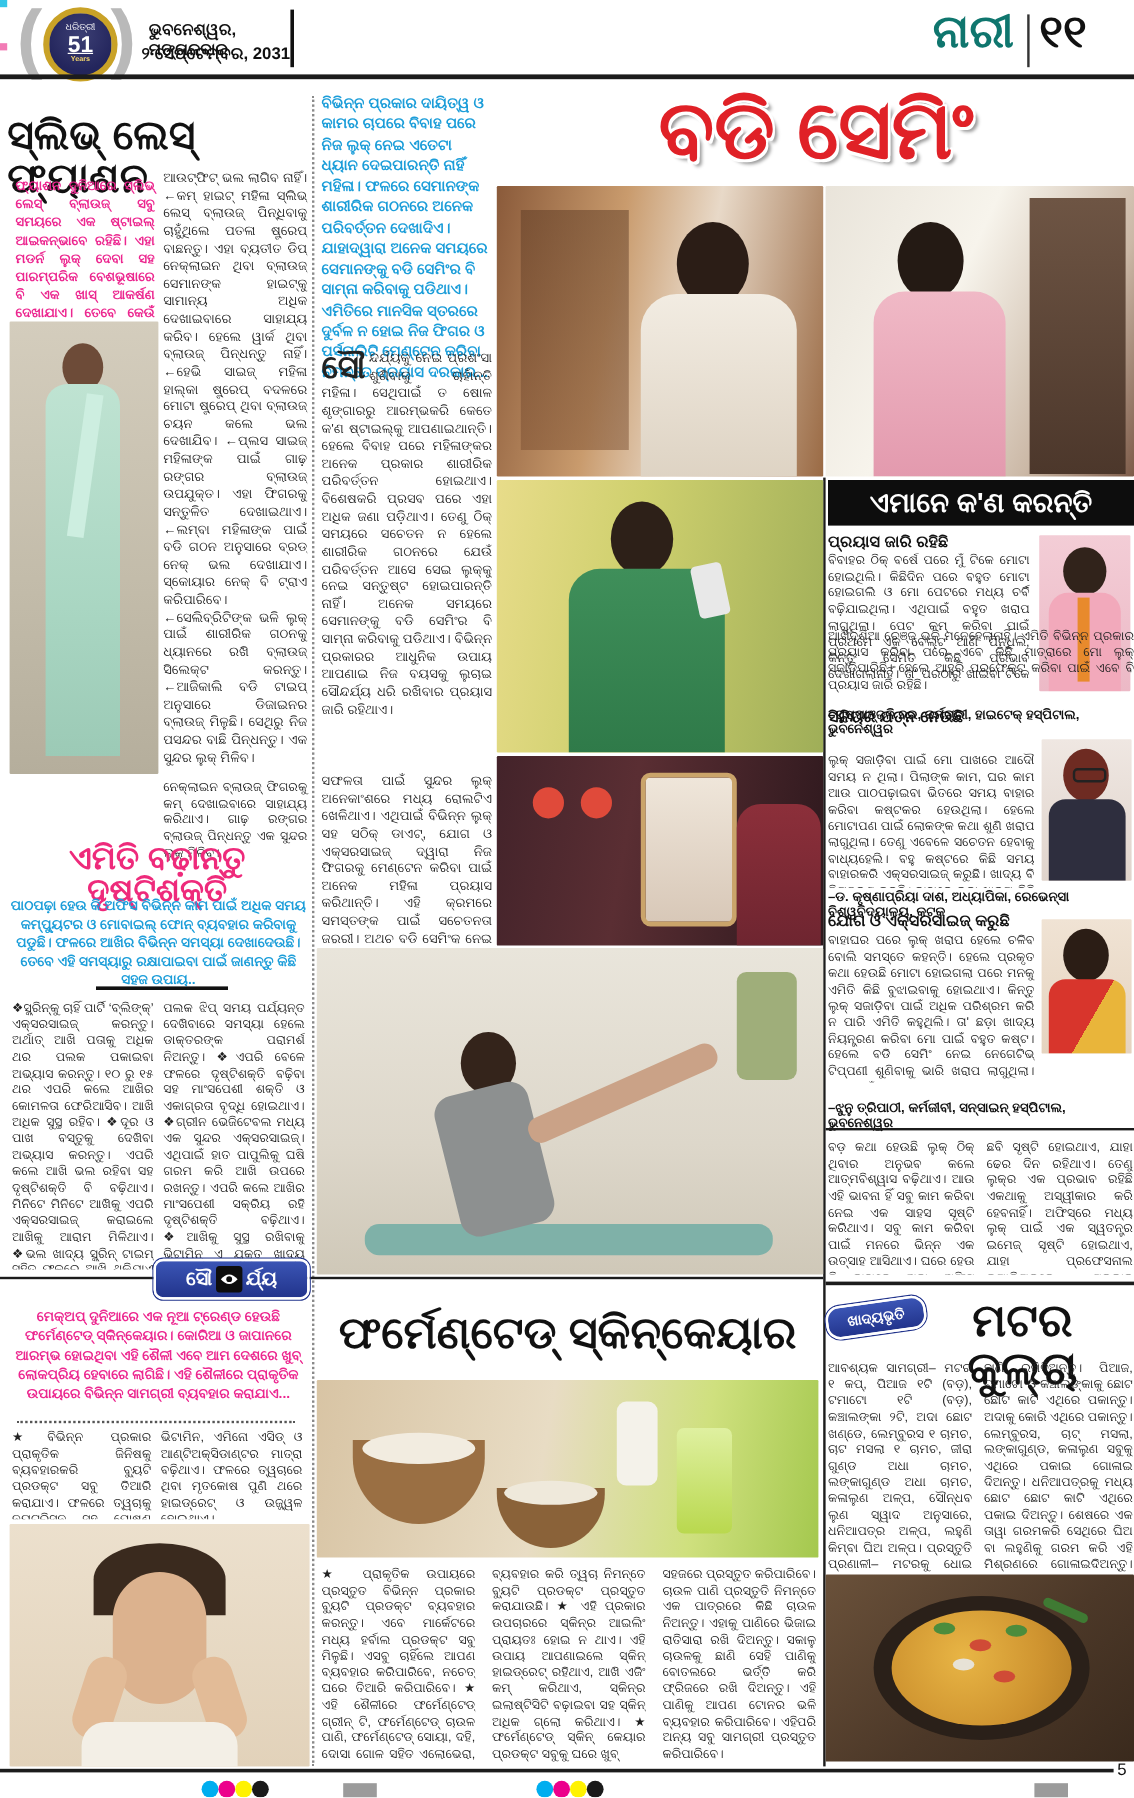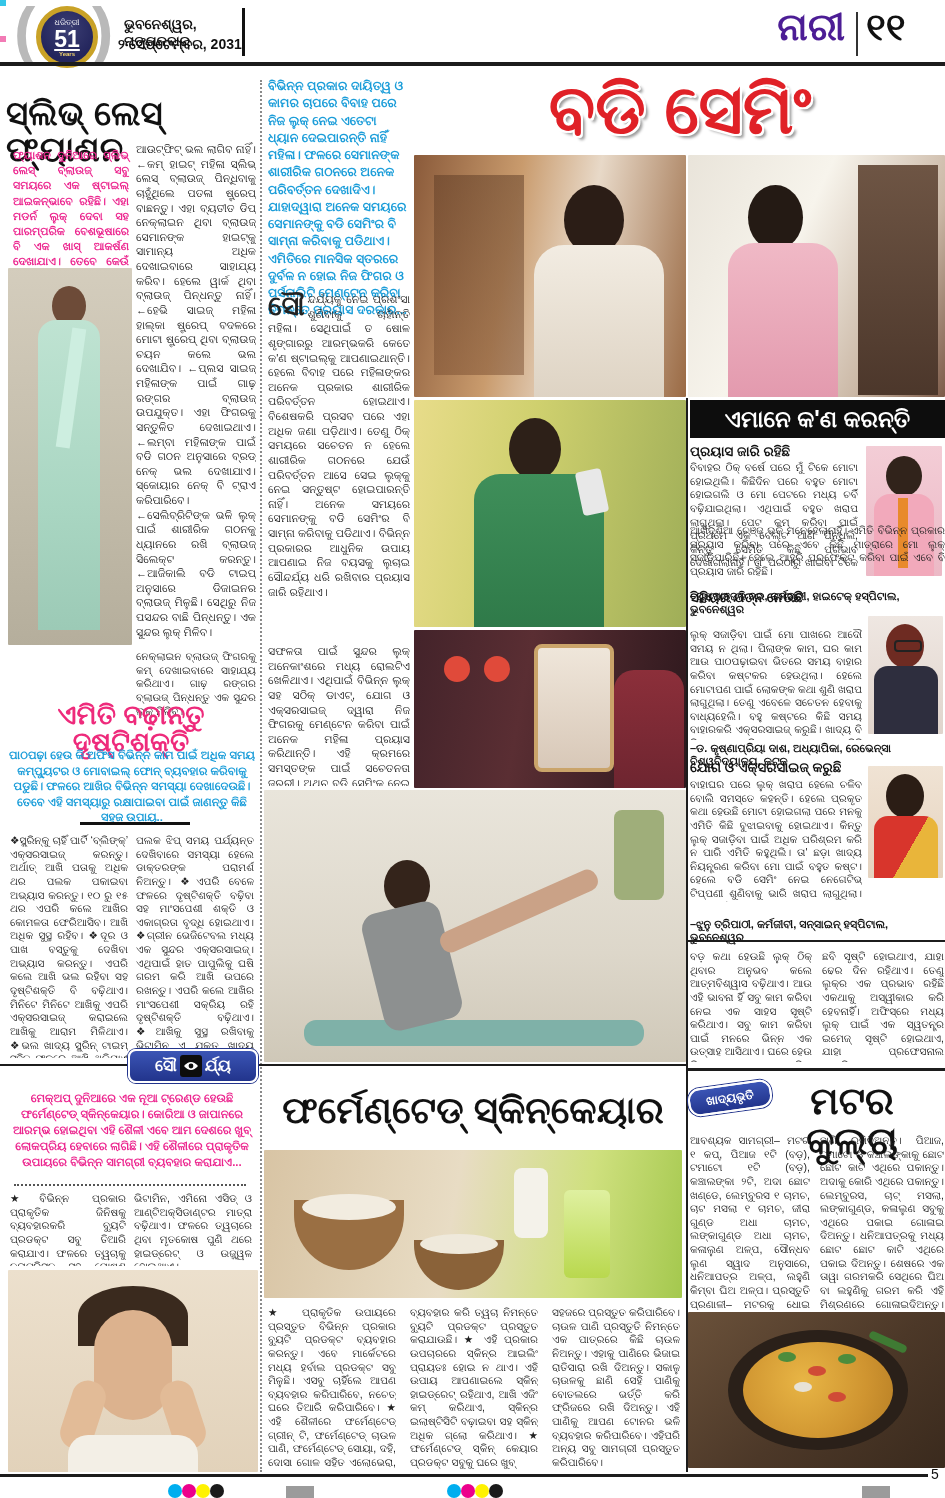--- a/index.html
+++ b/index.html
@@ -30,27 +30,27 @@
 
 <div id="page">
 
   <div class="abs" style="left:0;top:27;width:6px;height:6px;background:#35c6e8;"></div>
   <div class="abs" style="left:0;top:36px;width:6px;height:6px;background:#f27bb5;"></div>
 
   <div class="abs" style="left:14px;top:-6px;font-size:64px;color:#b9b9b9;font-weight:bold;">(</div>
   <div class="abs" style="left:92px;top:-6px;font-size:64px;color:#b9b9b9;font-weight:bold;">)</div>
   <div class="abs" style="left:36px;top:6px;width:52px;height:52px;border-radius:50%;border:5px solid #c9a227;background:radial-gradient(circle at 50% 35%,#3c3f74,#23255c 70%);text-align:center;">
     <div style="font-size:8px;color:#fff;font-weight:normal;margin-top:7px;">ଧରିତ୍ରୀ</div>
-    <div style="font-size:23px;color:#fff;font-weight:bold;line-height:1;text-decoration:underline;">51</div>
+    <div style="font-size:19px;color:#fff;font-weight:bold;line-height:1;text-decoration:underline;">51</div>
     <div style="font-size:6px;color:#f5d76e;font-weight:bold;">Years</div>
   </div>
   <div class="abs" style="left:124px;top:16px;width:130px;font-size:14px;font-weight:bold;color:#111;">ଭୁବନେଶ୍ୱର, ମଙ୍ଗଳବାର</div>
   <div class="abs" style="left:118px;top:36px;width:130px;font-size:14px;font-weight:bold;color:#111;">୨ ସେପ୍ଟେମ୍ବର, 2031</div>
   <div class="abs" style="left:242px;top:8px;width:3px;height:48px;background:#111;"></div>
-  <div class="abs" style="left:735px;top:6px;width:110px;font-size:38px;font-weight:bold;color:#4c1d95;text-align:right;">ନାରୀ</div>
+  <div class="abs" style="left:735px;top:6px;width:110px;font-size:38px;font-weight:bold;color:#0f766e;text-align:right;">ନାରୀ</div>
   <div class="abs" style="left:856px;top:12px;width:2px;height:44px;background:#333;"></div>
   <div class="abs" style="left:866px;top:6px;width:70px;font-size:38px;font-weight:bold;color:#111;">୧୧</div>
   <div class="abs hline" style="left:0;top:62px;width:945px;height:4px;"></div>
 
   <div class="abs vline-dotted" style="left:260px;top:80px;height:1392px;"></div>
   <div class="abs vline-solid" style="left:686px;top:398px;height:1074px;"></div>
 
   <div class="abs headline-black" style="left:6px;top:96px;width:252px;font-size:34px;">ସ୍ଲିଭ୍‌ ଲେସ୍‌ ଫ୍ୟାଶନ</div>
   <div class="abs pinktxt" style="left:13px;top:148px;width:116px;font-size:11px;line-height:1.38;text-align:justify;">ଫ୍ୟାଶନ ଦୁନିଆରେ ସ୍ଲିଭ୍ ଲେସ୍ ବ୍ଲାଉଜ୍ ସବୁ ସମୟରେ ଏକ ଷ୍ଟାଇଲ୍ ଆଇକନ୍‌ଭାବେ ରହିଛି। ଏହା ମଡର୍ନ ଲୁକ୍ ଦେବା ସହ ପାରମ୍ପରିକ ବେଶଭୂଷାରେ ବି ଏକ ଖାସ୍ ଆକର୍ଷଣ ଦେଖାଯାଏ। ତେବେ କେଉଁ ପ୍ରକାର ବଡି ଟାଇପ୍ ନିମନ୍ତେ କିଭଳି ସ୍ଲିଭ୍‌ଲେସ୍ ଚୟନ କରିବେ ସେସମ୍ପର୍କରେ ଜାଣନ୍ତୁ।</div>
   <div class="abs body" style="left:136px;top:142px;width:120px;height:502px;overflow:hidden;">ଆଉଟ୍‌ଫିଟ୍ ଭଲ ଲାଗିବ ନାହିଁ। ←କମ୍ ହାଇଟ୍ ମହିଳା ସ୍ଲିଭ୍ ଲେସ୍ ବ୍ଲାଉଜ୍ ପିନ୍ଧିବାକୁ ଚାହୁଁଥିଲେ ପତଳା ଷ୍ଟ୍ରେପ୍ ବାଛନ୍ତୁ। ଏହା ବ୍ୟତୀତ ଡିପ୍ ନେକ୍‌ଲାଇନ ଥିବା ବ୍ଲାଉଜ୍ ସେମାନଙ୍କ ହାଇଟ୍‌କୁ ସାମାନ୍ୟ ଅଧିକ ଦେଖାଇବାରେ ସାହାଯ୍ୟ କରିବ। ହେଲେ ୱାର୍କ ଥିବା ବ୍ଲାଉଜ୍ ପିନ୍ଧନ୍ତୁ ନାହିଁ। ←ହେଭି ସାଇଜ୍ ମହିଳା ହାଲ୍‌କା ଷ୍ଟ୍ରେପ୍ ବଦଳରେ ମୋଟା ଷ୍ଟ୍ରେପ୍ ଥିବା ବ୍ଲାଉଜ୍ ଚୟନ କଲେ ଭଲ ଦେଖାଯିବ। ←ପ୍ଲସ ସାଇଜ୍ ମହିଳାଙ୍କ ପାଇଁ ଗାଢ଼ ରଙ୍ଗର ବ୍ଲାଉଜ୍ ଉପଯୁକ୍ତ। ଏହା ଫିଗରକୁ ସନ୍ତୁଳିତ ଦେଖାଇଥାଏ। ←ଲମ୍ବା ମହିଳାଙ୍କ ପାଇଁ ବଡି ଗଠନ ଅନୁସାରେ ବ୍ରଡ୍ ନେକ୍ ଭଲ ଦେଖାଯାଏ। ସ୍କୋୟାର ନେକ୍ ବି ଟ୍ରାଏ କରିପାରିବେ। ←ସେଲିବ୍ରିଟିଙ୍କ ଭଳି ଲୁକ୍ ପାଇଁ ଶାରୀରିକ ଗଠନକୁ ଧ୍ୟାନରେ ରଖି ବ୍ଲାଉଜ୍ ସିଲେକ୍ଟ କରନ୍ତୁ। ←ଆଜିକାଲି ବଡି ଟାଇପ୍ ଅନୁସାରେ ଡିଜାଇନର ବ୍ଲାଉଜ୍ ମିଳୁଛି। ସେଥିରୁ ନିଜ ପସନ୍ଦର ବାଛି ପିନ୍ଧନ୍ତୁ। ଏକ ସୁନ୍ଦର ଲୁକ୍ ମିଳିବ।</div>

